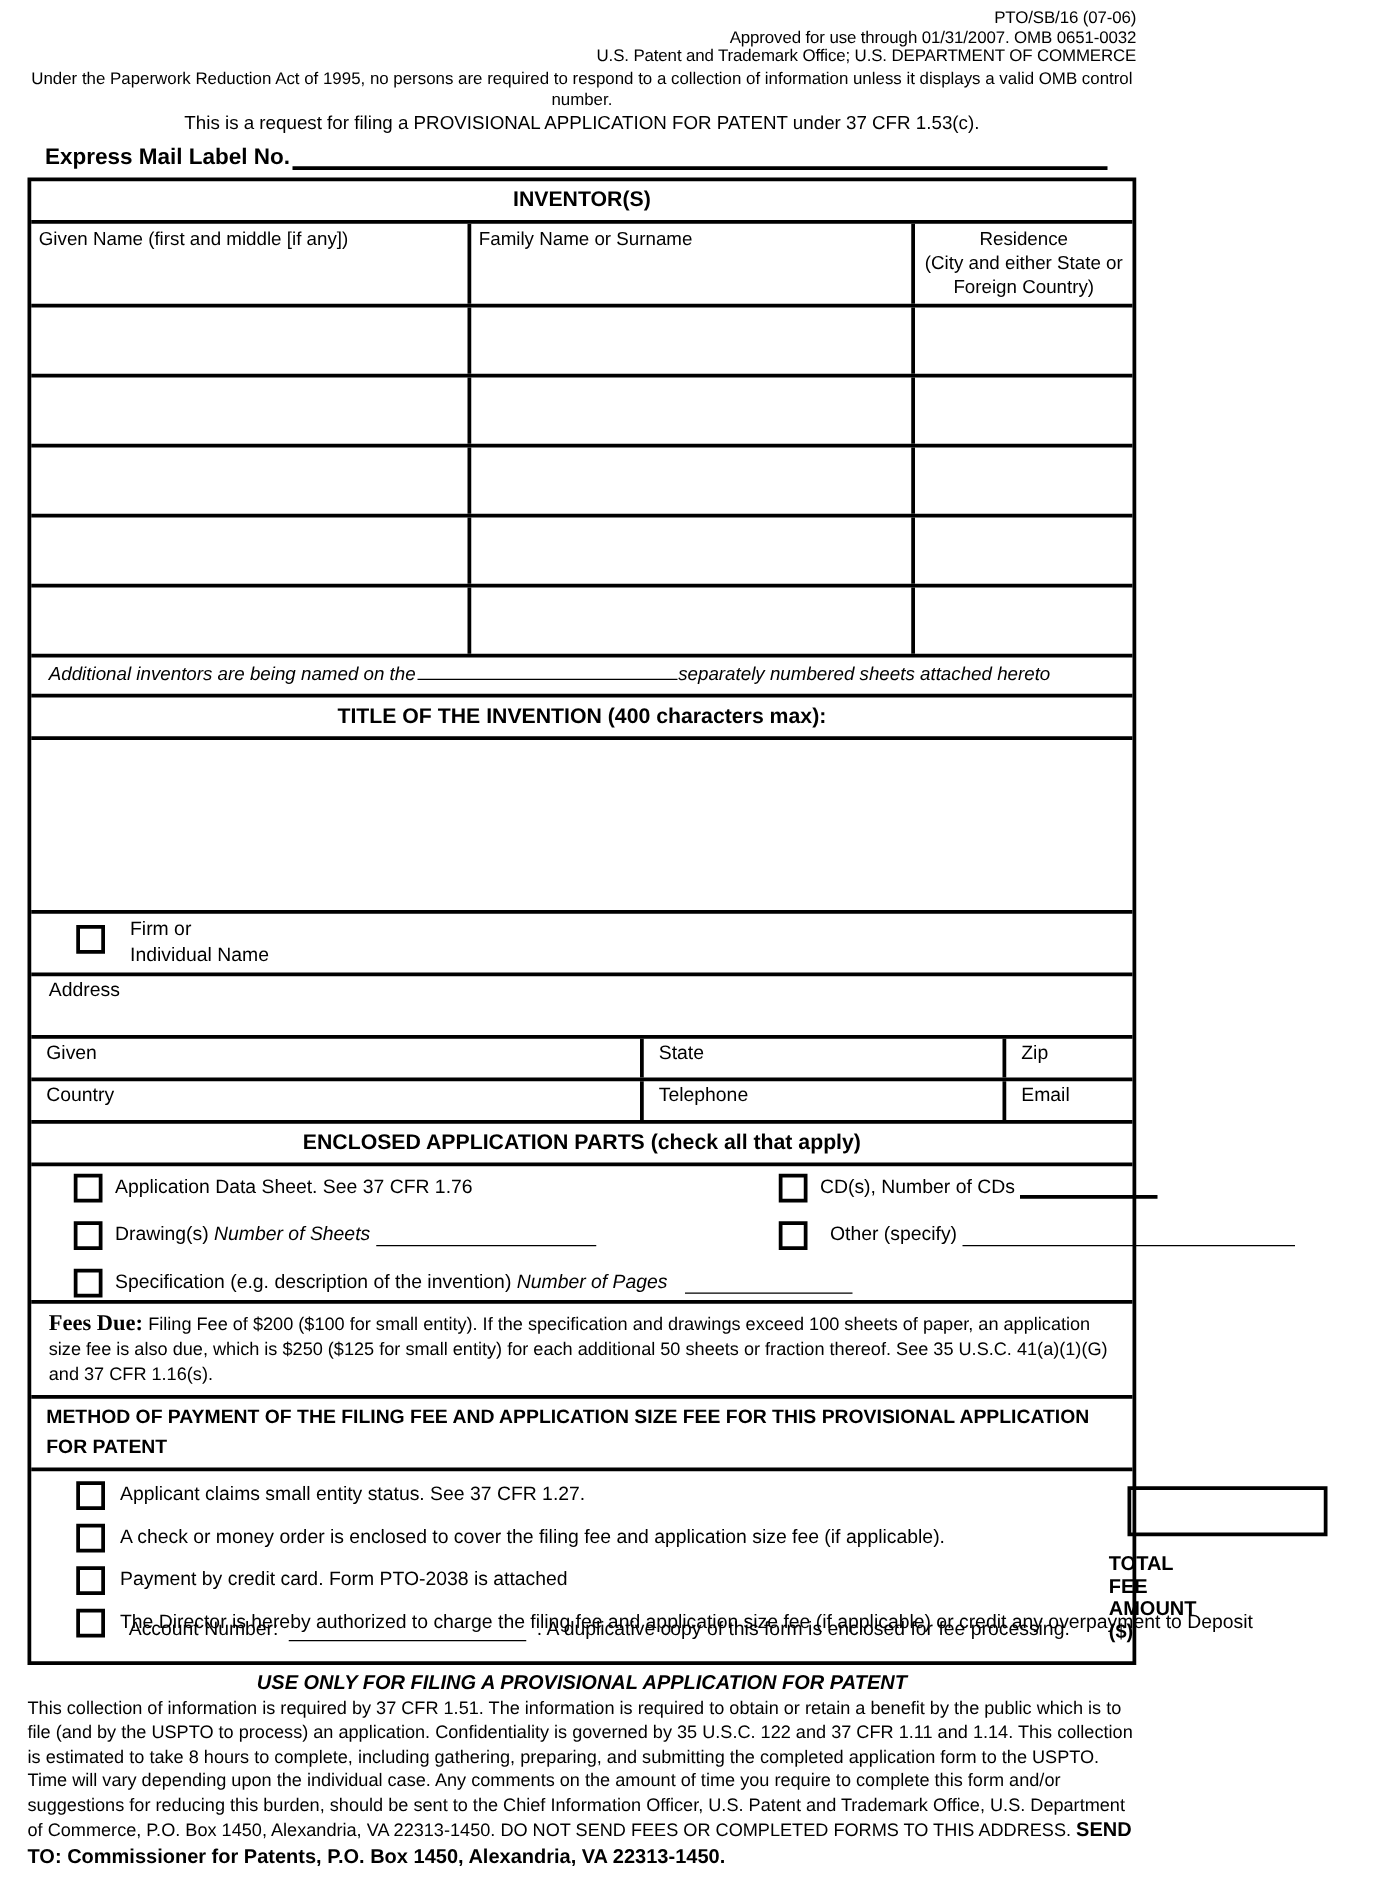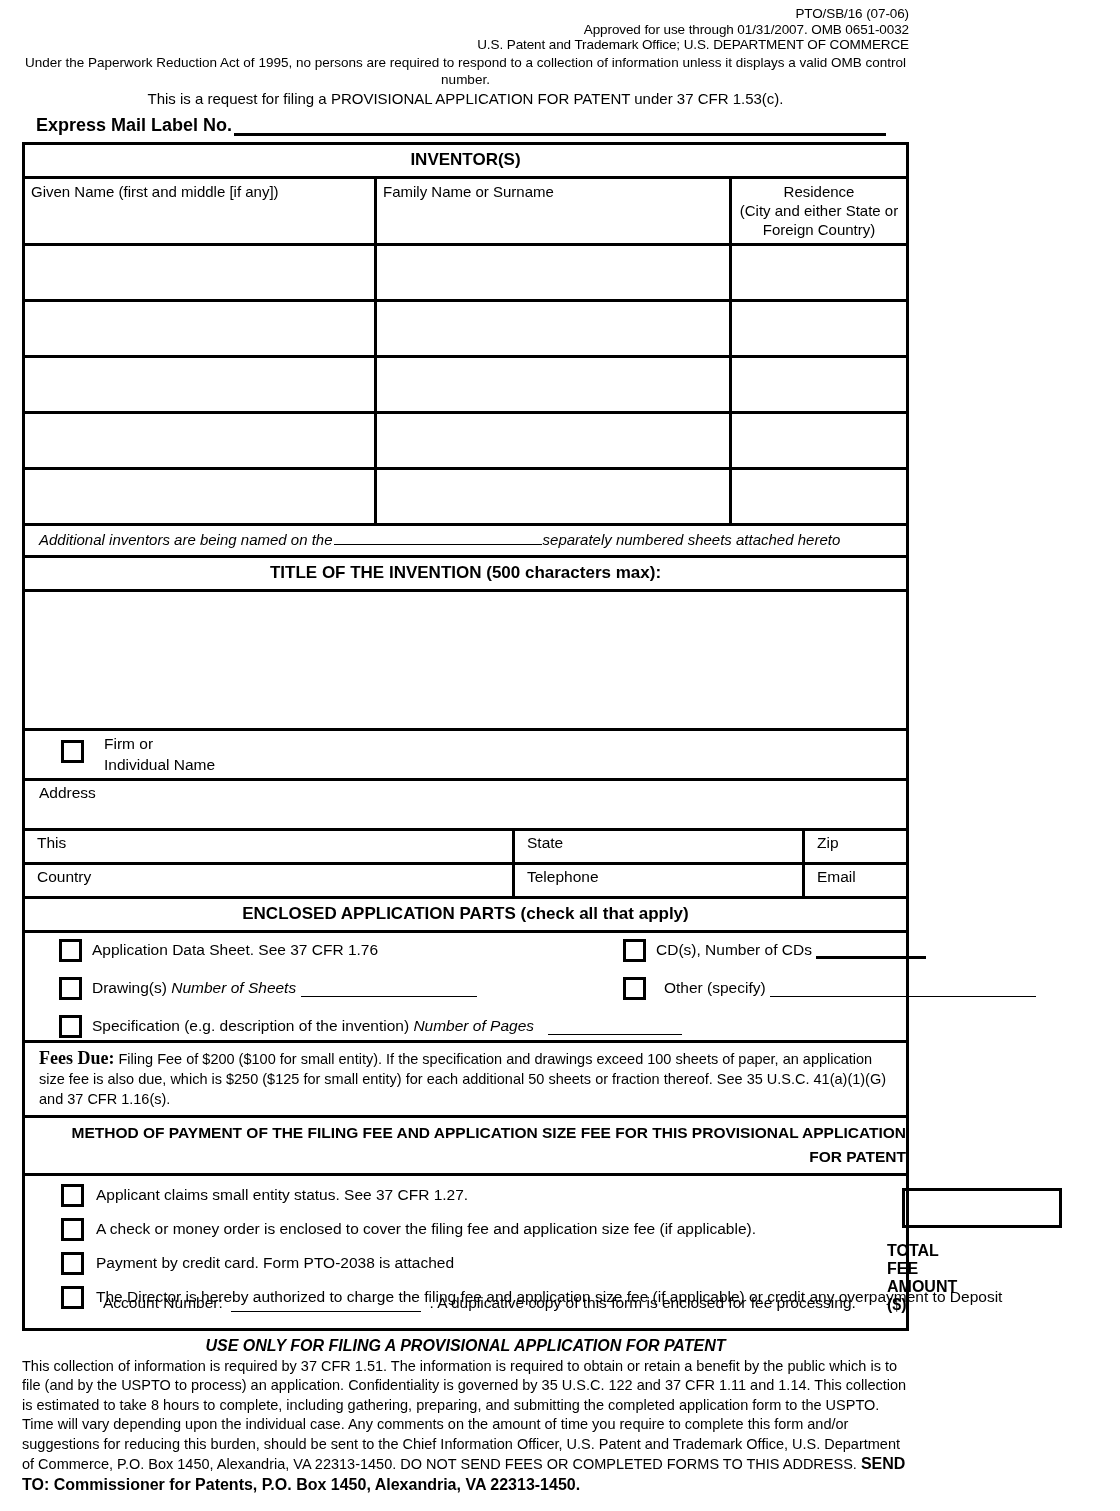--- a/index.html
+++ b/index.html
@@ -255,21 +255,20 @@
     line-height: 20px;
   }
   .fees-row b { font-family: "Liberation Serif", serif; font-size: 18px; }
 
   .method-head {
     border-bottom: 3px solid #000;
     padding: 3px 0 4px 12px;
     font-size: 15.5px;
     font-weight: bold;
     line-height: 24px;
-    text-align: right;
   }
   .method-body {
     position: relative;
     height: 152px;
     box-sizing: border-box;
   }
   .mrow {
     position: absolute;
     left: 36px;
     display: flex;
@@ -374,38 +373,38 @@
       <div class="col-family"></div>
       <div class="col-resid"></div>
     </div>
 
     <div class="addl-row">
       <span>Additional inventors are being named on the</span>
       <span class="addl-rule"></span>
       <span>separately numbered sheets attached hereto</span>
     </div>
 
-    <div class="band band-title">TITLE OF THE INVENTION (500 characters max):</div>
+    <div class="band band-title">TITLE OF THE INVENTION (400 characters max):</div>
     <div class="title-blank"></div>
 
 
     <div class="firm-row">
       <span class="cb firm-cb"></span>
       <div class="firm-label">
         <div>Firm or</div>
         <div>Individual Name</div>
       </div>
     </div>
 
     <div class="addr-row">
       <span>Address</span>
     </div>
 
     <div class="tri-row">
-      <div class="tri-a"><span>This</span></div>
+      <div class="tri-a"><span>Given</span></div>
       <div class="tri-b"><span>State</span></div>
       <div class="tri-c"><span>Zip</span></div>
     </div>
 
     <div class="tri-row">
       <div class="tri-a"><span>Country</span></div>
       <div class="tri-b"><span>Telephone</span></div>
       <div class="tri-c"><span>Email</span></div>
     </div>
 

